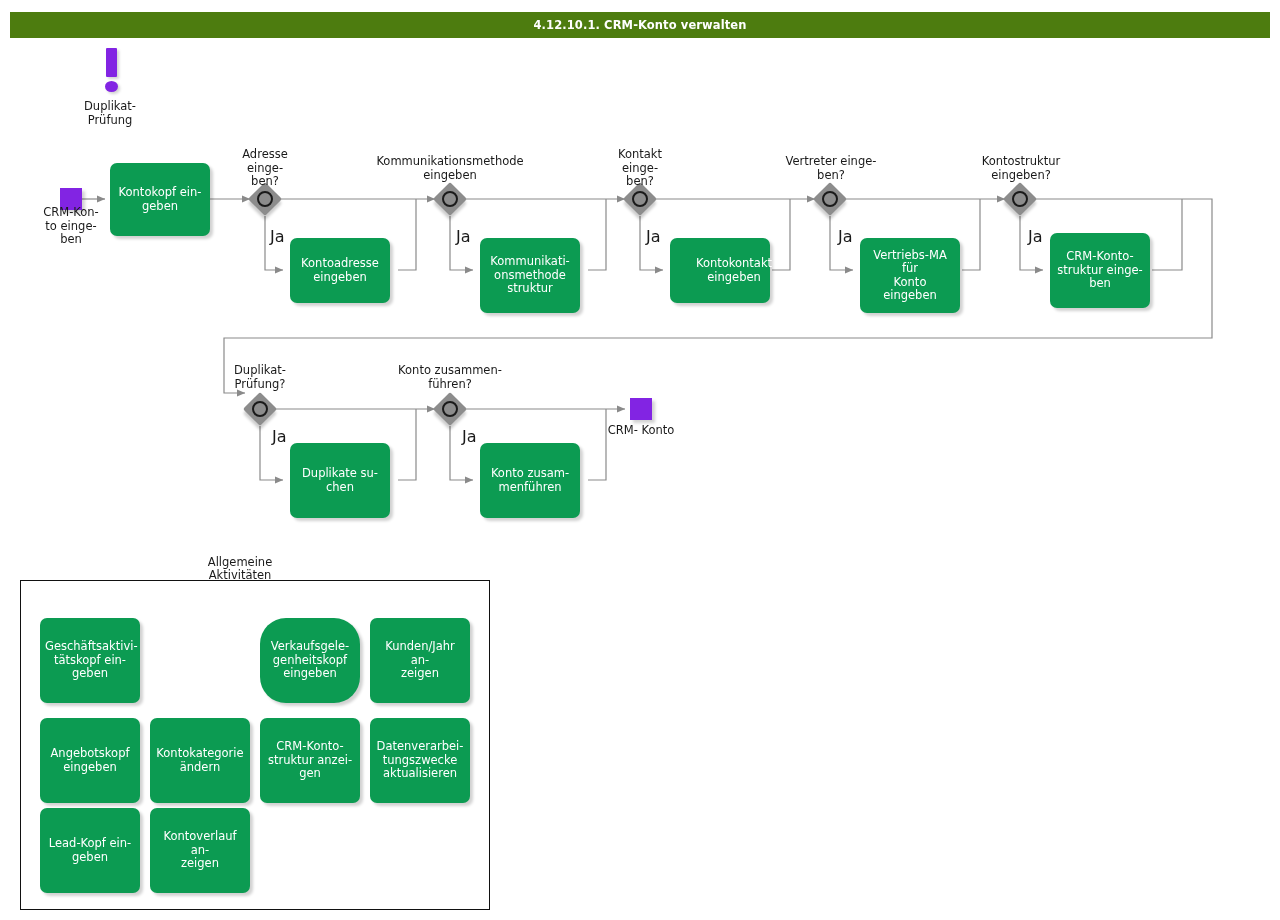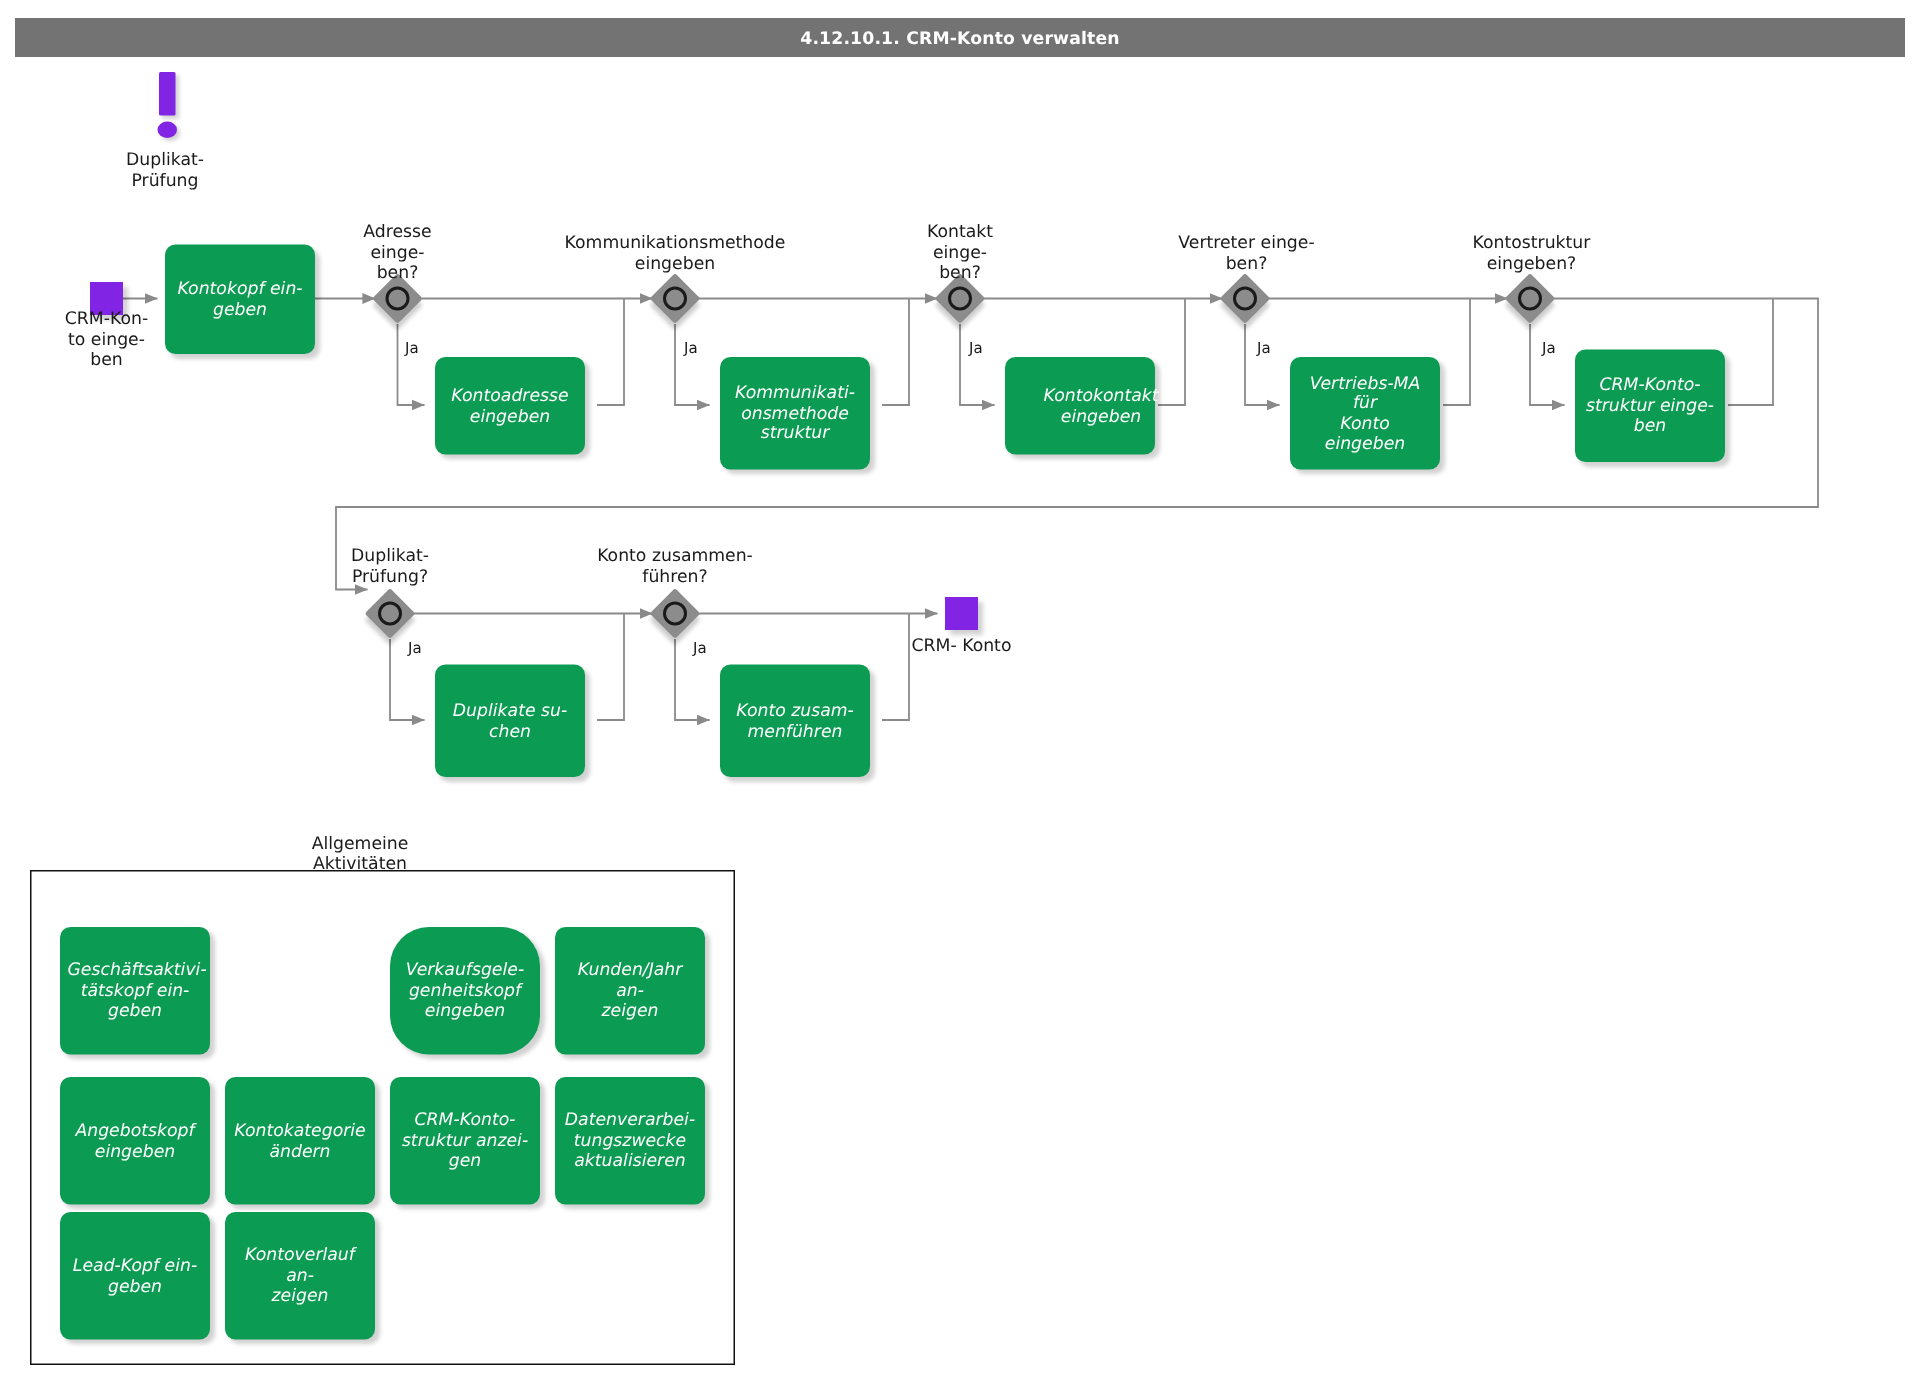--- a/index.html
+++ b/index.html
@@ -7,21 +7,21 @@
   body{
     width:1280px;height:920px;position:relative;overflow:hidden;
     font-family:"DejaVu Sans","Liberation Sans",sans-serif;
     color:#1a1a1a;
   }
   #canvas{position:absolute;left:0;top:0;width:1280px;height:920px;}
 
   
   .titlebar{
     position:absolute;left:10px;top:12px;width:1260px;height:26px;
-    background:#737373;
+    background:#4d7c0f;
     display:flex;align-items:center;justify-content:center;
   }
   .titlebar .ttl{
     color:#ffffff;font-size:11.5px;font-weight:bold;letter-spacing:.1px;
     font-family:"DejaVu Sans","Liberation Sans",sans-serif;
   }
 
   
   #wires{position:absolute;left:0;top:0;width:1280px;height:920px;pointer-events:none;}
 
@@ -30,41 +30,41 @@
     position:absolute;box-sizing:border-box;
     background:#0c9b52;
     border-radius:7px;
     box-shadow:3px 3px 3px rgba(0,0,0,.18);
     display:flex;align-items:center;justify-content:center;
     text-align:center;
     color:#ffffff;font-size:11.5px;line-height:13.5px;
     padding:3px 5px;
     font-family:"DejaVu Sans","Liberation Sans",sans-serif;
   }
-  .task span{display:block;width:100%;font-style:italic;}
+  .task span{display:block;width:100%;}
 
   
   .gw{position:absolute;width:34px;height:34px;}
   .gw .dia{
     position:absolute;left:2px;top:2px;width:24px;height:24px;
     background:#8c8c8c;
     transform:rotate(45deg);
     box-shadow:3px 3px 3px rgba(0,0,0,.20);
     border-radius:2px;
   }
   .gw .ring{
     position:absolute;left:6px;top:6px;width:16px;height:16px;
     border:2.6px solid #1a1a1a;border-radius:50%;
     background:#8c8c8c;box-sizing:border-box;
   }
   .gwlabel{
     position:absolute;text-align:center;font-size:11.5px;line-height:13.5px;
     color:#1a1a1a;white-space:pre-line;
   }
-  .yes{position:absolute;font-size:10px;color:#1a1a1a;}
+  .yes{position:absolute;font-size:16px;color:#1a1a1a;}
 
   
   .event{
     position:absolute;width:22px;height:22px;background:#8224e3;
     box-shadow:3px 3px 3px rgba(0,0,0,.18);
   }
   .evlabel{
     position:absolute;text-align:center;font-size:11.5px;line-height:13.5px;
     color:#1a1a1a;white-space:pre-line;
   }

